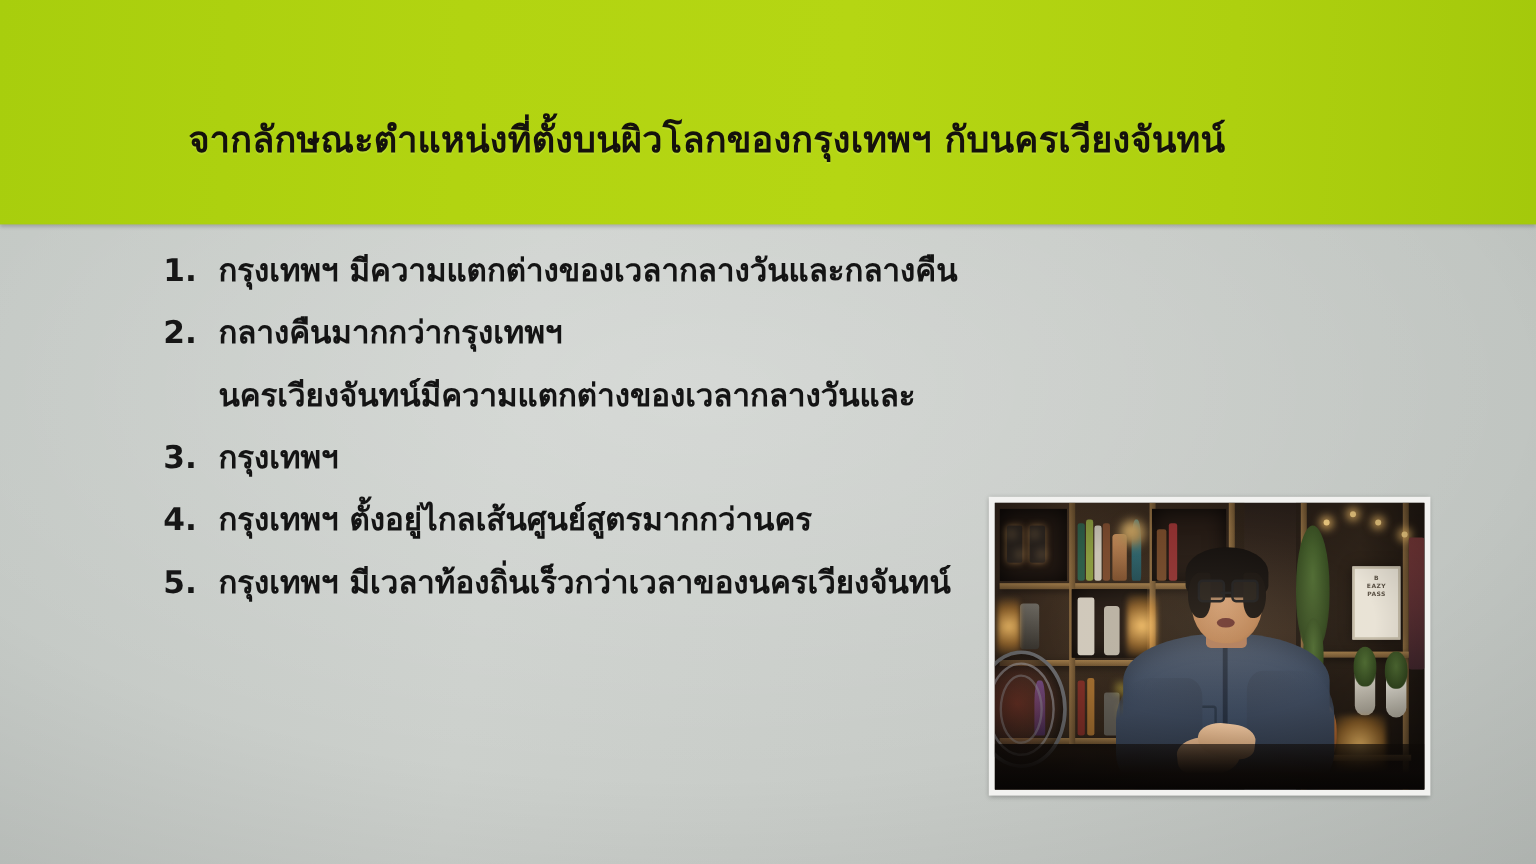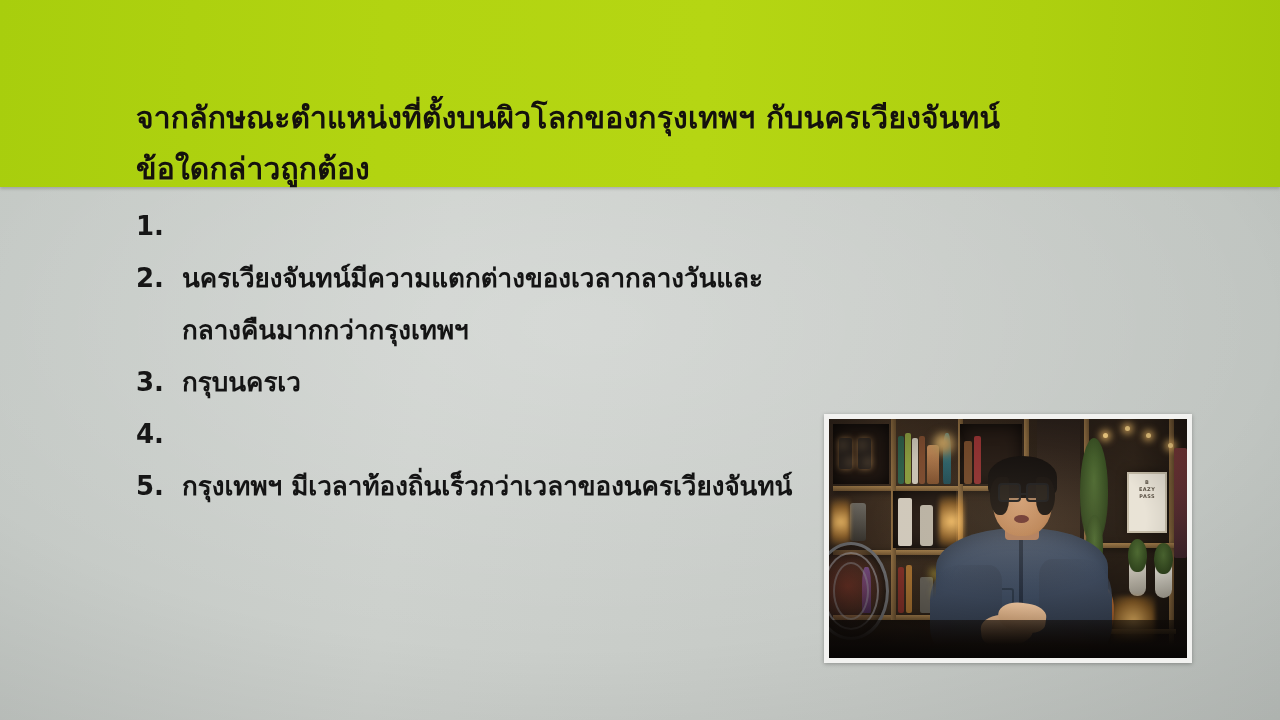--- a/index.html
+++ b/index.html
@@ -50,21 +50,21 @@
     left: 136px;
     top: 92px;
     width: 1000px;
     color: #14110c;
     font-size: 30px;
     font-weight: bold;
     line-height: 51px;
     letter-spacing: 0.2px;
     text-shadow: 0 1px 0 rgba(255,255,255,0.12);
   }
-  .header-line { display: block; white-space: nowrap; }
+  .header-line { display: block; white-space: nowrap; margin-left: 21px; }
 
   
   .choices {
     position: absolute;
     left: 136px;
     top: 200px;
     width: 1030px;
     color: #141414;
     font-size: 26px;
     font-weight: bold;
@@ -336,49 +336,50 @@
 
 <div id="slide">
 
   <div class="slide-body-bg"></div>
   <div class="slide-body-vignette"></div>
 
   <div class="header-band"></div>
 
   <div class="header-text">
     <span class="header-line">จากลักษณะตำแหน่งที่ตั้งบนผิวโลกของกรุงเทพฯ กับนครเวียงจันทน์</span>
-    <span class="header-line">ข้อใดกล่าวถูกต้อง</span>
   </div>
 
   <div class="choices">
 
     <div class="choice">
       <span class="choice-num">1.</span>
       <span class="choice-body">
+        <span class="choice-line">กรุงเทพฯ มีความแตกต่างของเวลากลางวันและกลางคืน</span>
       </span>
     </div>
 
     <div class="choice">
       <span class="choice-num">2.</span>
       <span class="choice-body">
+        <span class="choice-line">กลางคืนมากกว่ากรุงเทพฯ</span>
         <span class="choice-line">นครเวียงจันทน์มีความแตกต่างของเวลากลางวันและ</span>
-        <span class="choice-line">กลางคืนมากกว่ากรุงเทพฯ</span>
       </span>
     </div>
 
     <div class="choice">
       <span class="choice-num">3.</span>
       <span class="choice-body">
-        <span class="choice-line">กรุบนครเว</span>
+        <span class="choice-line">กรุงเทพฯ</span>
       </span>
     </div>
 
     <div class="choice">
       <span class="choice-num">4.</span>
       <span class="choice-body">
+        <span class="choice-line">กรุงเทพฯ ตั้งอยู่ไกลเส้นศูนย์สูตรมากกว่านคร</span>
       </span>
     </div>
 
     <div class="choice">
       <span class="choice-num">5.</span>
       <span class="choice-body">
         <span class="choice-line">กรุงเทพฯ มีเวลาท้องถิ่นเร็วกว่าเวลาของนครเวียงจันทน์</span>
       </span>
     </div>
 

